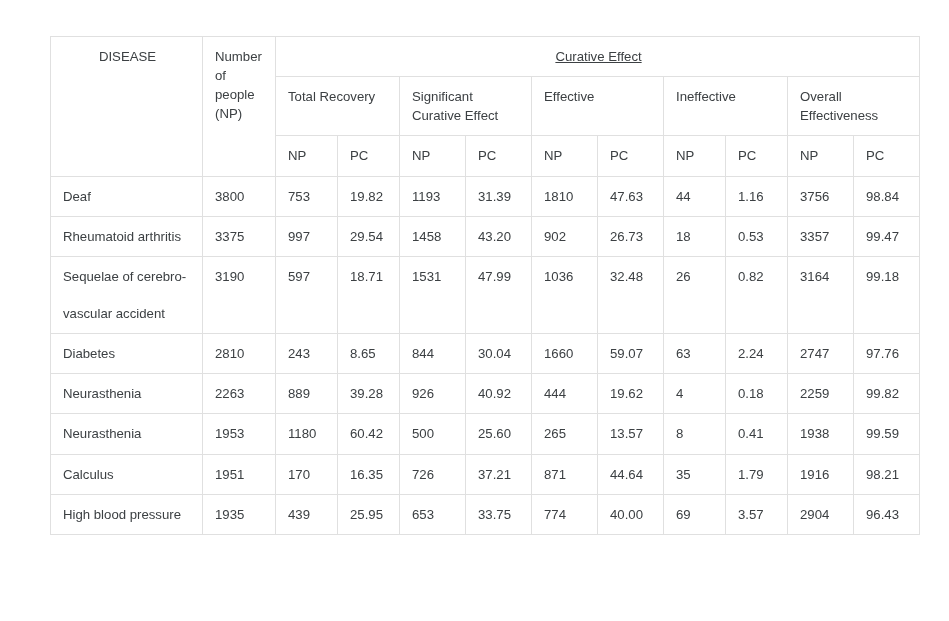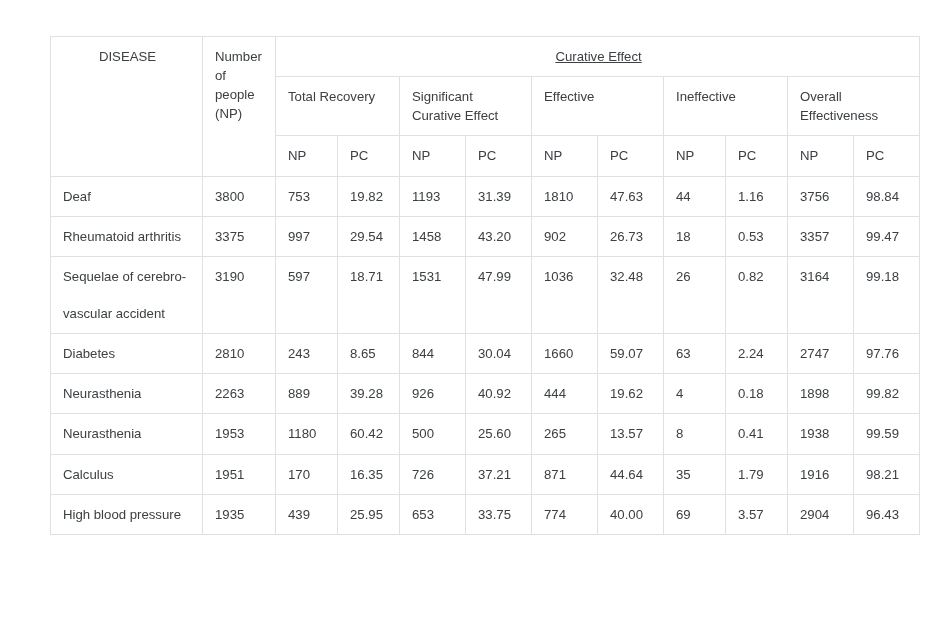--- a/index.html
+++ b/index.html
@@ -168,21 +168,21 @@
         <td>Neurasthenia</td>
         <td>2263</td>
         <td>889</td>
         <td>39.28</td>
         <td>926</td>
         <td>40.92</td>
         <td>444</td>
         <td>19.62</td>
         <td>4</td>
         <td>0.18</td>
-        <td>1898</td>
+        <td>2259</td>
         <td>99.82</td>
       </tr>
       <tr>
         <td>Neurasthenia</td>
         <td>1953</td>
         <td>1180</td>
         <td>60.42</td>
         <td>500</td>
         <td>25.60</td>
         <td>265</td>

